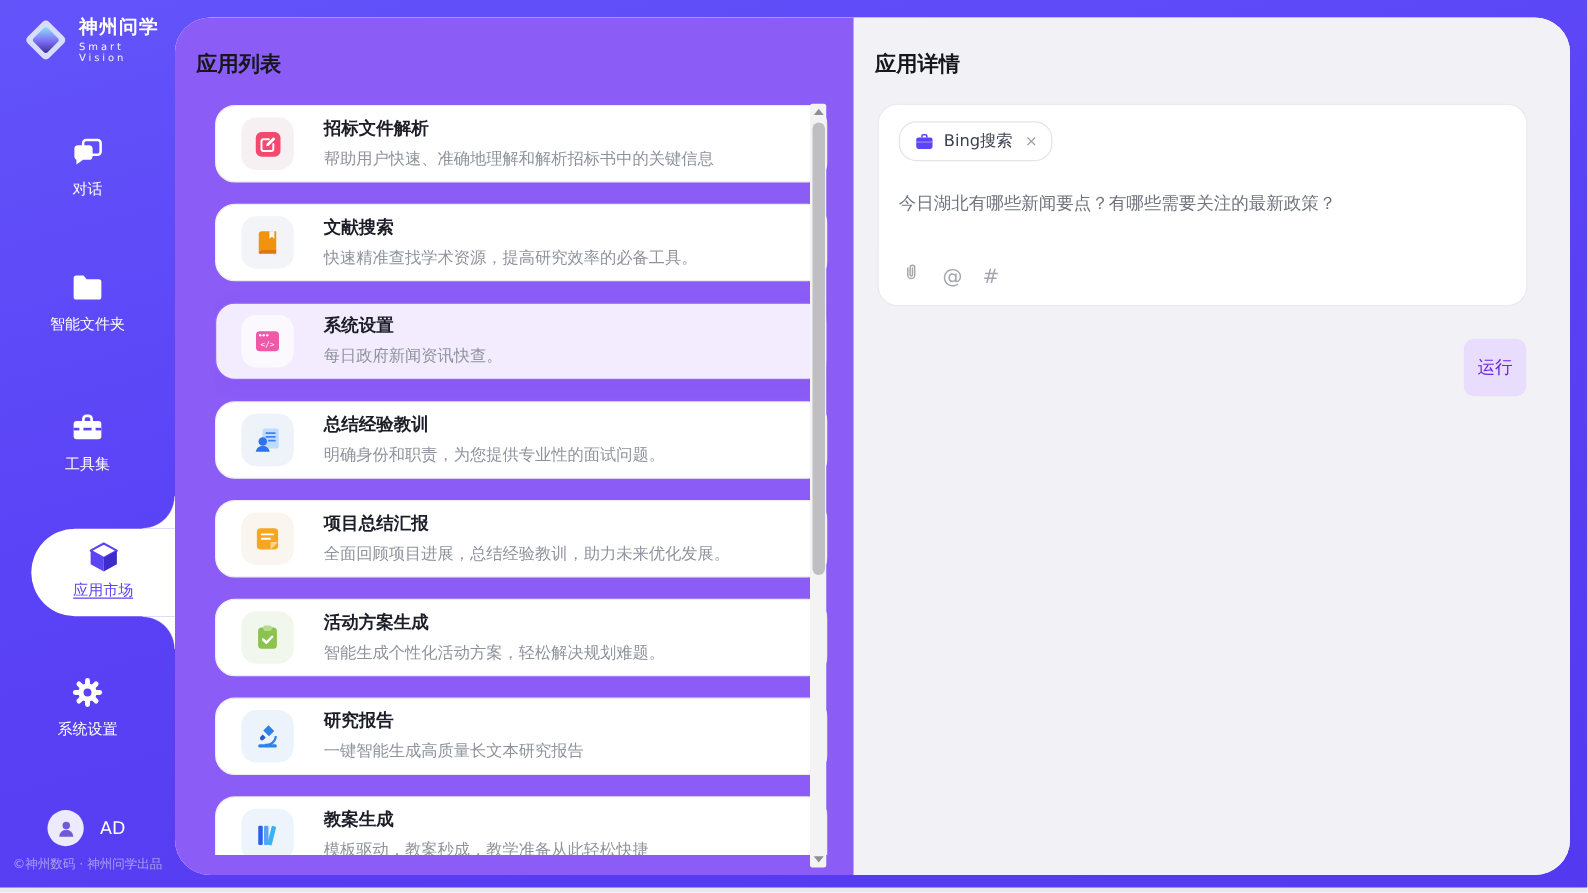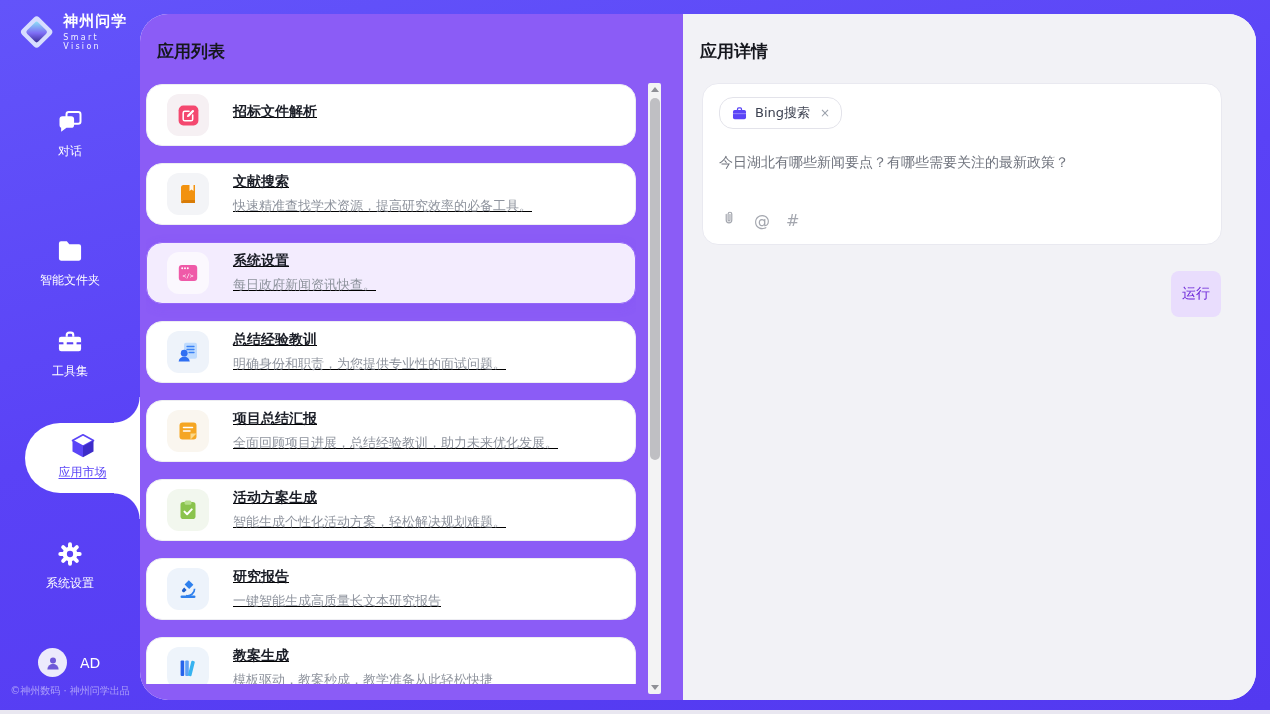--- a/index.html
+++ b/index.html
@@ -35,21 +35,21 @@
   .user-name { color:#fff; font-size:14px; }
   .side-footer { position:absolute; top:684px; left:0; width:140px; text-align:center;
                  color:rgba(233,229,255,.55); font-size:10px; white-space:nowrap; }
 
   
   .content { position:absolute; left:140px; top:14px; right:14px; bottom:10px; border-radius:28px;
              overflow:hidden; display:flex; background:#fff; }
   .panel-title { position:absolute; top:26px; left:17px; font-size:17px; font-weight:bold; color:#15171d; }
 
   .list-panel { position:relative; width:543px; background:#8b5cf6; height:100%; }
-  .cards { position:absolute; left:6px; top:70px; width:490px; height:600px; overflow:hidden;text-decoration:underline; }
+  .cards { position:absolute; left:32px; top:70px; width:490px; height:600px; overflow:hidden; }
   .card { position:relative; height:62px; margin-bottom:17px; border:1px solid #ededf2; border-radius:16px;
           background:#fff; display:flex; align-items:center; padding-left:20px; cursor:pointer; }
   .card .iconbox { width:42px; height:42px; border-radius:12px; background:#f3f4f7;
                    display:flex; align-items:center; justify-content:center; flex:0 0 42px; }
   .card .txt { margin-left:24px; }
   .card .t { font-size:14px; font-weight:bold; color:#1b1e27; margin-bottom:6px; }
   .card .d { font-size:13px; color:#8e939d; }
   .card.selected { background:#f3ecfe; border:1px solid #9466f8; box-shadow:0 3px 12px rgba(120,70,250,.16); }
   .card.selected .iconbox { background:#fbf8fe; }
 
@@ -102,21 +102,21 @@
     <div class="nav-item" style="top:108px">
       <span class="nicon">
         <svg viewBox="0 0 24 24" width="28" height="28">
           <rect x="9" y="3.5" width="12" height="10" rx="2" fill="none" stroke="#fff" stroke-width="1.7"></rect>
           <path d="M3 9.5A2.5 2.5 0 0 1 5.5 7H13a2.5 2.5 0 0 1 2.5 2.5v5A2.5 2.5 0 0 1 13 17H9l-4.6 3.3V17H5.5A2.5 2.5 0 0 1 3 14.5z" fill="#fff"></path>
         </svg>
       </span>
       <span class="nlabel">对话</span>
     </div>
 
-    <div class="nav-item" style="top:237px">
+    <div class="nav-item" style="top:216px">
       <span class="nicon">
         <svg viewBox="0 0 24 24" width="28" height="28">
           <path d="M2.5 5.5a1.8 1.8 0 0 1 1.8-1.8h5l2.1 2.6h8.3a1.8 1.8 0 0 1 1.8 1.8v10.4a1.8 1.8 0 0 1-1.8 1.8H4.3a1.8 1.8 0 0 1-1.8-1.8z" fill="#fff"></path>
         </svg>
       </span>
       <span class="nlabel">智能文件夹</span>
     </div>
 
     <div class="nav-item ul" style="top:328px">
       <span class="nicon">
@@ -183,20 +183,21 @@
         <div class="card">
           <span class="iconbox" style="background:#f6f0f3">
             <svg viewBox="0 0 24 24" width="25" height="25">
               <rect x="2.5" y="2.5" width="19" height="19" rx="4.5" fill="#f4486f"></rect>
               <path d="M16 11.6v3.9a1.6 1.6 0 0 1-1.6 1.6H8.5a1.6 1.6 0 0 1-1.6-1.6V9.6A1.6 1.6 0 0 1 8.5 8h4" stroke="#fff" stroke-width="1.5" fill="none" stroke-linecap="round"></path>
               <path d="M10.5 13.5l.4-2 4.6-4.6a1.15 1.15 0 0 1 1.6 1.6l-4.6 4.6z" fill="#fff"></path>
             </svg>
           </span>
           <span class="txt">
             <div class="t">招标文件解析</div>
+            <div class="d">帮助用户快速、准确地理解和解析招标书中的关键信息</div>
           </span>
         </div>
 
         <div class="card">
           <span class="iconbox">
             <svg viewBox="0 0 24 24" width="24" height="24">
               <path d="M5 5.5A2.5 2.5 0 0 1 7.5 3H19v15H7.5A2.5 2.5 0 0 0 5 20.5z" fill="#f2920f"></path>
               <path d="M5 20.5A2.5 2.5 0 0 1 7.5 18H19v3H7.5A2.5 2.5 0 0 1 5 20.5z" fill="#d97c06"></path>
               <path d="M13.5 3v6l2-1.6 2 1.6V3z" fill="#fff" opacity="0.92"></path>
             </svg>

